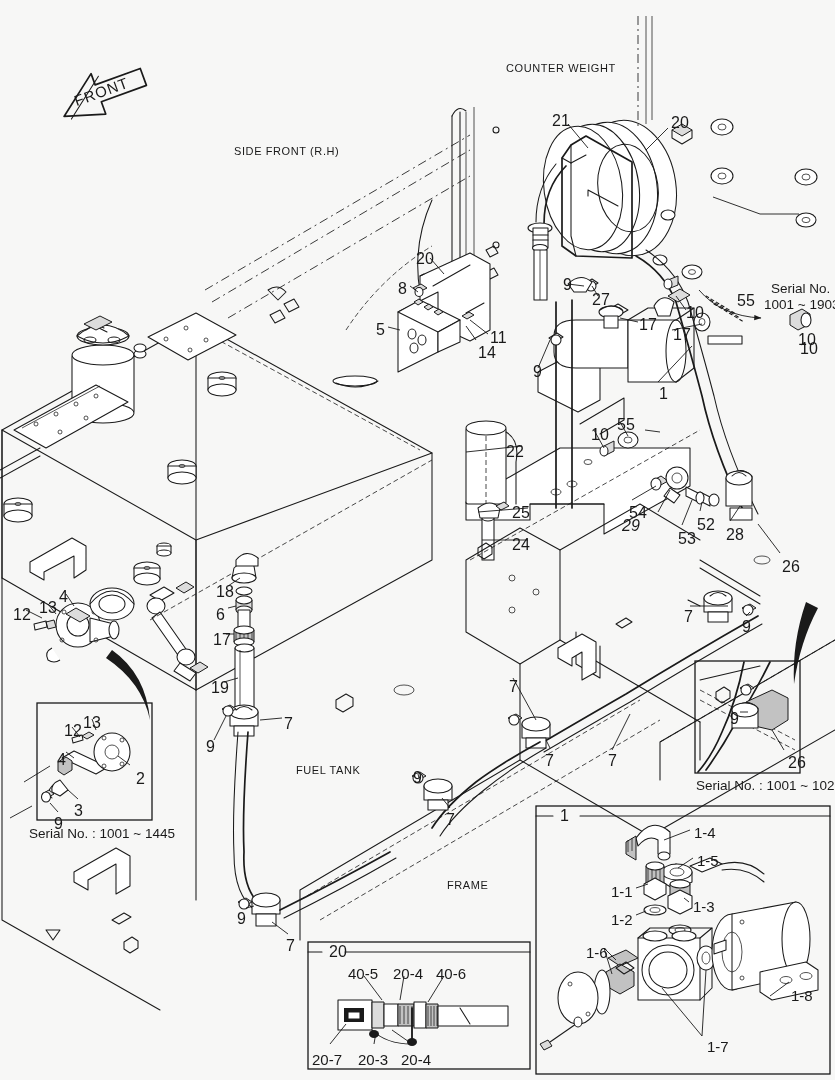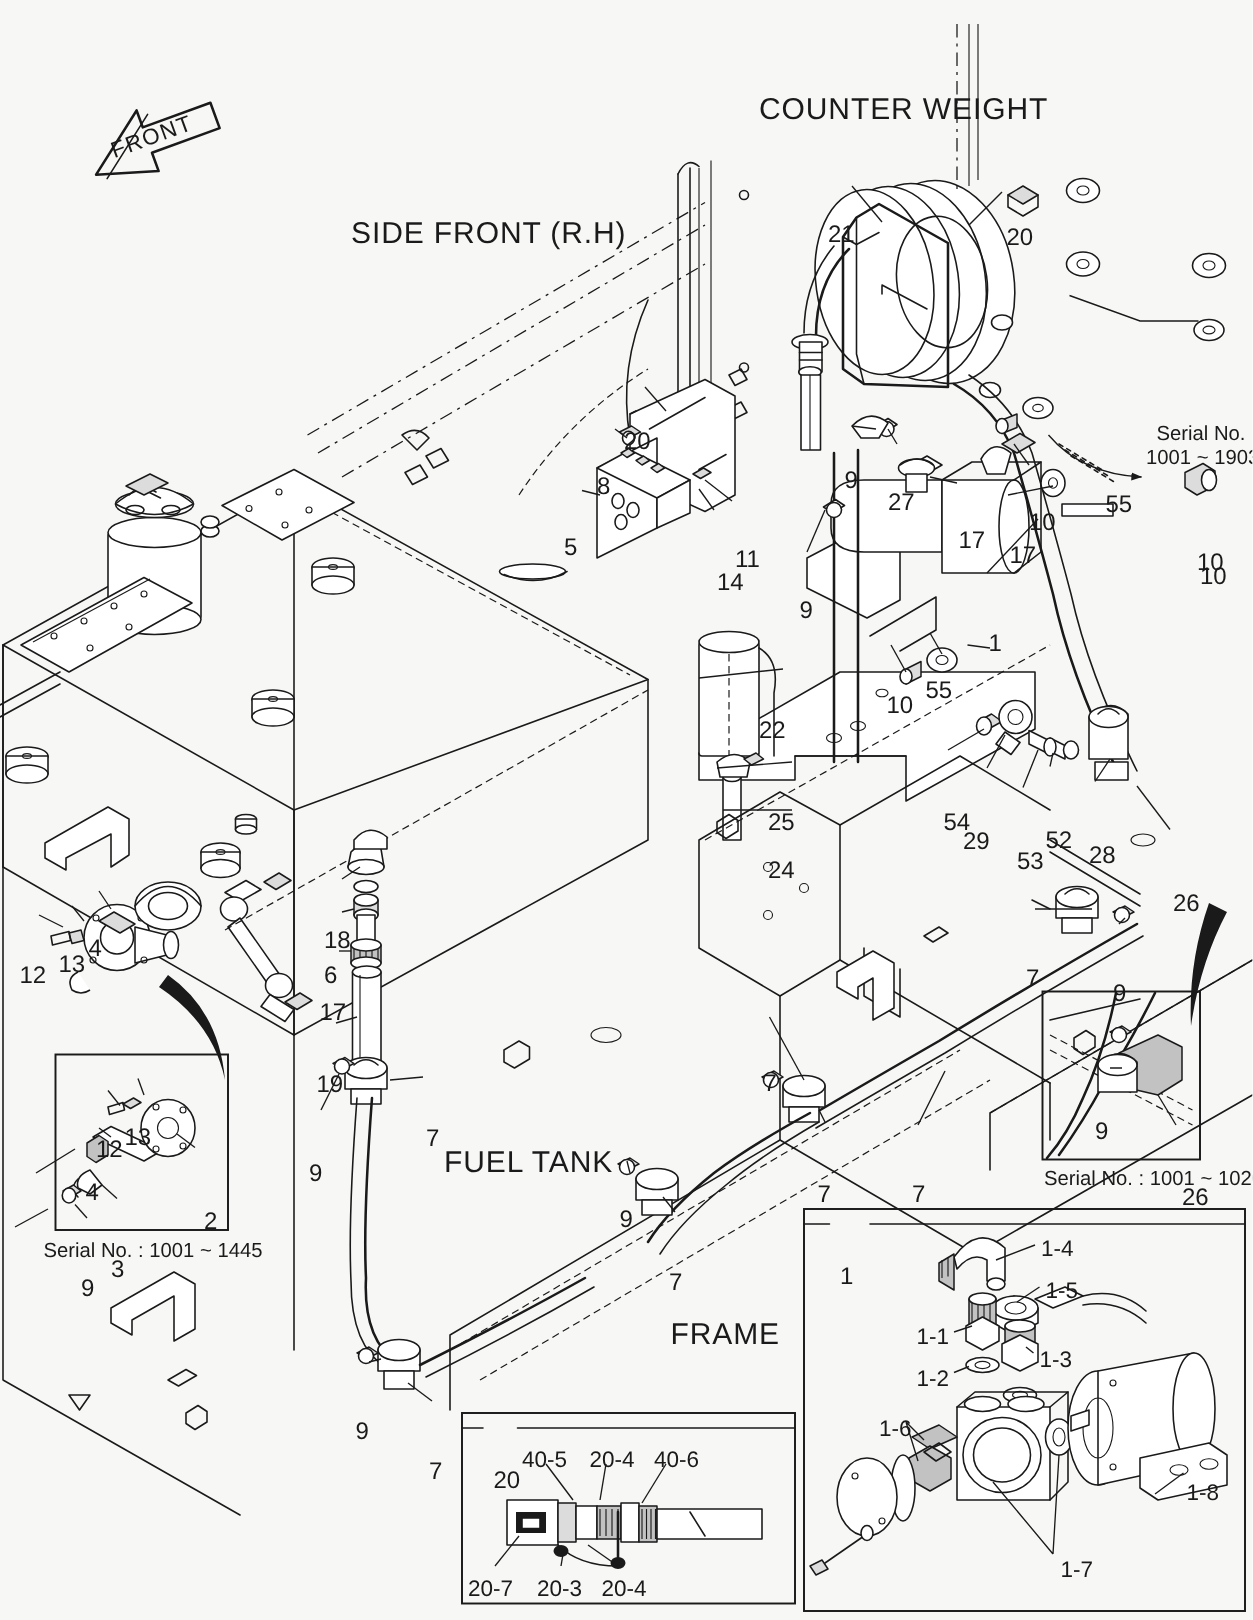--- a/index.html
+++ b/index.html
@@ -8,22 +8,22 @@
     background:#f7f7f6;
     font-family:"Liberation Sans", sans-serif;
     overflow:hidden;
   }
   #art{position:absolute;inset:0;width:835px;height:1080px;}
   .lbl{
     position:absolute;color:#1a1a1a;font-size:15px;
     font-family:"Liberation Sans", sans-serif;
     white-space:nowrap;line-height:1;
   }
-  .callout{font-size:16px;margin-top:36px;}
-  .section{font-size:20px;letter-spacing:.6px;}
+  .callout{font-size:16px;}
+  .section{font-size:11px;letter-spacing:.6px;}
   .serial{font-size:13.5px;}
   .serial2{font-size:13.5px;line-height:1.25;text-align:center;}
   .sub{font-size:15px;}
 </style>
 </head>
 <body>
 
 <div id="sheet">
 
   <svg id="art" viewBox="0 0 835 1080" xmlns="http://www.w3.org/2000/svg">
@@ -646,21 +646,21 @@
       <div class="lbl callout" style="left: 737px; top: 293px;">55</div>
       <div class="lbl callout" style="left: 800px; top: 341px;">10</div>
       <div class="lbl callout" style="left: 533px; top: 364px;">9</div>
       <div class="lbl callout" style="left: 659px; top: 386px;">1</div>
       <div class="lbl callout" style="left: 617px; top: 417px;">55</div>
       <div class="lbl callout" style="left: 591px; top: 427px;">10</div>
       <div class="lbl callout" style="left: 506px; top: 444px;">22</div>
       <div class="lbl callout" style="left: 512px; top: 505px;">25</div>
       <div class="lbl callout" style="left: 512px; top: 537px;">24</div>
       <div class="lbl callout" style="left: 629px; top: 505px;">54</div>
-      <div class="lbl callout" style="left: 642px; top: 518px;">29</div>
+      <div class="lbl callout" style="left: 622px; top: 518px; font-style: italic;">29</div>
       <div class="lbl callout" style="left: 678px; top: 531px;">53</div>
       <div class="lbl callout" style="left: 697px; top: 517px;">52</div>
       <div class="lbl callout" style="left: 726px; top: 527px;">28</div>
       <div class="lbl callout" style="left: 782px; top: 559px;">26</div>
       <div class="lbl callout" style="left: 684px; top: 609px;">7</div>
       <div class="lbl callout" style="left: 742px; top: 619px;">9</div>
       <div class="lbl callout" style="left: 509px; top: 679px;">7</div>
       <div class="lbl callout" style="left: 545px; top: 753px;">7</div>
       <div class="lbl callout" style="left: 608px; top: 753px;">7</div>
       <div class="lbl callout" style="left: 216px; top: 584px;">18</div>

